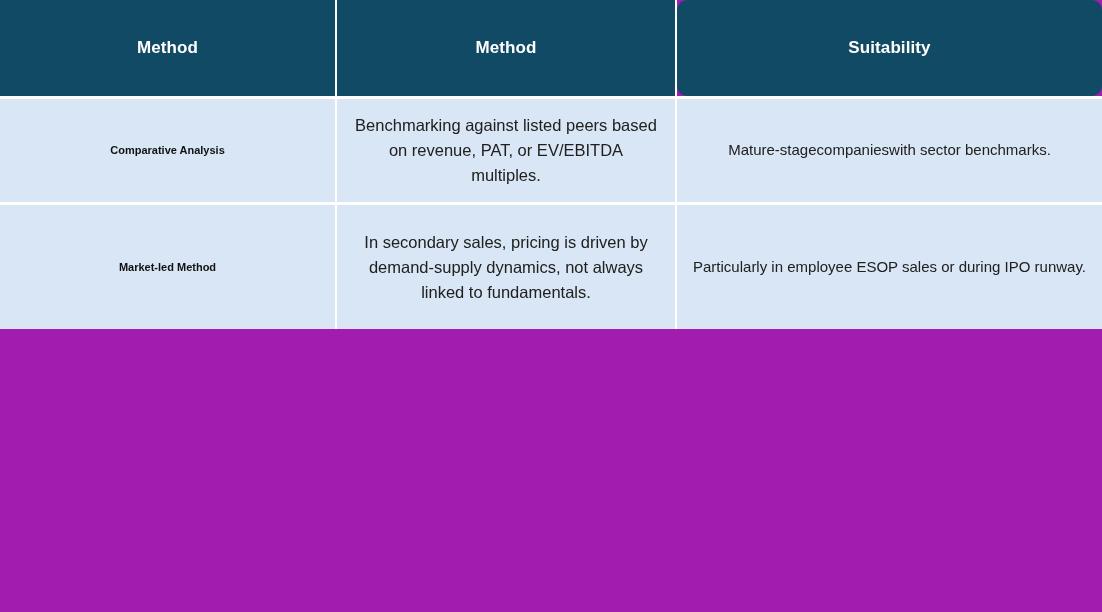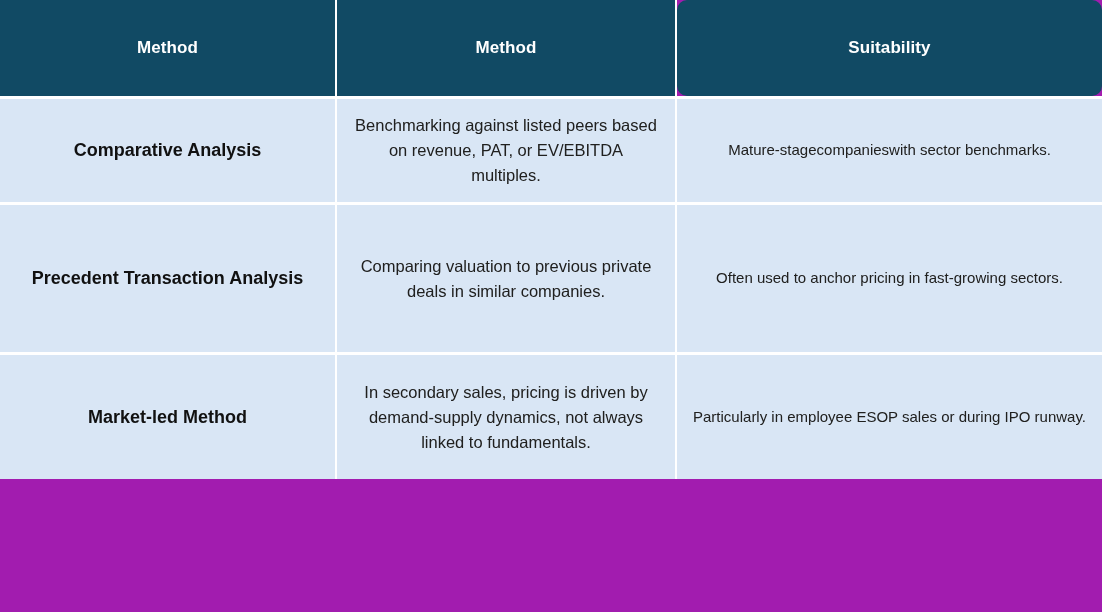--- a/index.html
+++ b/index.html
@@ -61,21 +61,21 @@
     border-bottom: 3px solid #ffffff;
     line-height: 1.52;
   }
   tbody td:last-child { border-right: none; }
   tbody tr:last-child td { border-bottom: none; }
 
   tbody tr:first-child td { border-top: 3px solid #ffffff; }
 
   td.cell-method {
     font-weight: bold;
-    font-size: 18px;
+    font-size: 11px;
     color: #111111;
     margin-top: 29px;
   }
   td.cell-action {
     font-size: 16.5px;
     color: #20201f;
   }
   td.cell-suitability {
     font-size: 15px;
     color: #20201f;
@@ -103,25 +103,20 @@
         <th>Method</th>
         <th>Suitability</th>
       </tr>
     </thead>
     <tbody>
       <tr class="row-0">
         <td class="cell-method">Comparative Analysis</td>
         <td class="cell-action">Benchmarking against listed peers based on revenue, PAT, or EV/EBITDA multiples.</td>
         <td class="cell-suitability">Mature-stagecompanieswith sector benchmarks.</td>
       </tr>
-      <tr class="row-2">
-        <td class="cell-method">Precedent Transaction Analysis</td>
-        <td class="cell-action">Comparing valuation to previous private deals in similar companies.</td>
-        <td class="cell-suitability">Often used to anchor pricing in fast-growing sectors.</td>
-      </tr>
       <tr class="row-3">
         <td class="cell-method">Market-led Method</td>
         <td class="cell-action">In secondary sales, pricing is driven by demand-supply dynamics, not always linked to fundamentals.</td>
         <td class="cell-suitability">Particularly in employee ESOP sales or during IPO runway.</td>
       </tr>
     </tbody>
   </table>
 </div>
 
 </body></html>

